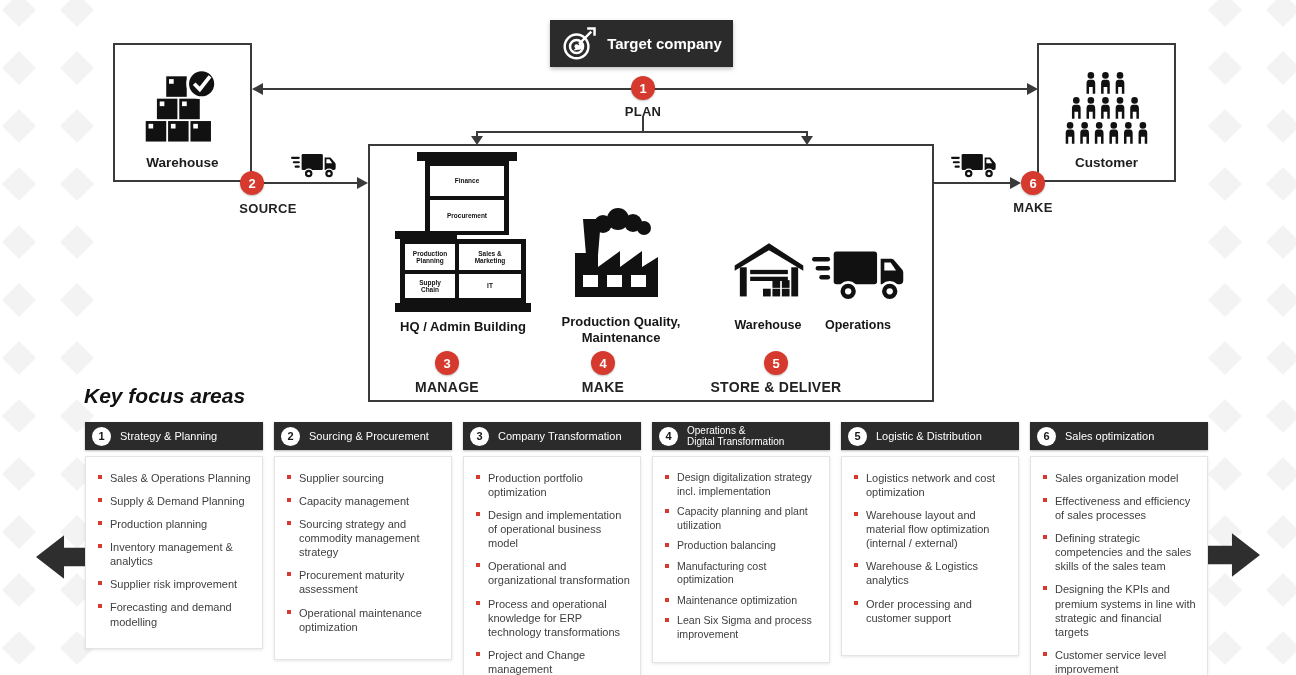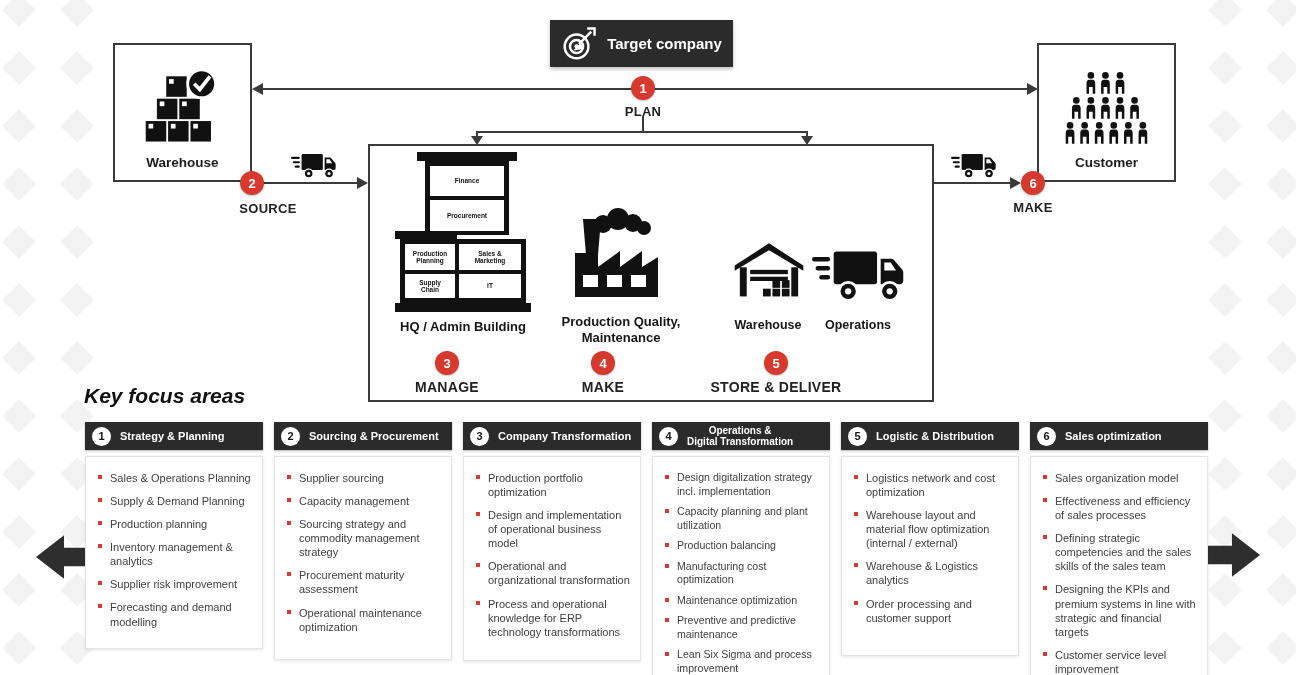--- a/index.html
+++ b/index.html
@@ -45,21 +45,21 @@
   .big-arrow{position:absolute;z-index:2;}
 
   
   .kfa-title{position:absolute;left:84px;top:384px;font-size:21px;font-weight:bold;font-style:italic;color:#111;z-index:3;}
   .cols{position:absolute;left:85px;top:422px;display:flex;gap:11px;z-index:3;}
   .col{width:178px;flex:0 0 178px;}
   .col-header{height:28px;background:#2b2b2b;display:flex;align-items:center;padding-left:7px;gap:9px;
     box-shadow:0 1px 2px rgba(0,0,0,.3);}
   .col-num{width:19px;height:19px;border-radius:50%;background:#fff;color:#161616;font-size:11px;font-weight:bold;
     display:flex;align-items:center;justify-content:center;flex:0 0 19px;}
-  .col-title{color:#fff;font-weight:bold;font-size:11px;line-height:1.15;white-space:pre-line;text-align:center;}
+  .col-title{color:#fff;font-weight:normal;font-size:11px;line-height:1.15;white-space:pre-line;}
   .card{margin-top:6px;background:#fff;border:1px solid #e4e4e4;box-shadow:0 1px 3px rgba(0,0,0,.10);
     padding:14px 9px 10px 12px;box-sizing:border-box;}
   .item{display:flex;gap:8px;margin-bottom:9px;font-size:11px;color:#3e3e3e;line-height:1.28;}
   .sq{flex:0 0 4px;width:4px;height:4px;background:#d63a2e;margin-top:4px;}
   .card-1{min-height:181px}.card-2{min-height:204px}.card-3{min-height:205px}
   .card-4{min-height:207px}.card-5{min-height:200px}.card-6{min-height:212px}
   .col-4 .item{margin-bottom:7px;font-size:10.6px;}
 </style>
 </head>
 <body>
@@ -372,20 +372,24 @@
           <span>Design and implementation of operational business model</span>
         </div>
         <div class="item">
           <span class="sq"></span>
           <span>Operational and organizational transformation</span>
         </div>
         <div class="item">
           <span class="sq"></span>
           <span>Process and operational knowledge for ERP technology transformations</span>
         </div>
+        <div class="item">
+          <span class="sq"></span>
+          <span>Project and Change management</span>
+        </div>
       </div>
   </div>
 
   <div class="col col-4">
     <div class="col-header">
       <span class="col-num">4</span>
       <span class="col-title" style="font-size:10px;">Operations &amp;
 Digital Transformation</span>
     </div>
     <div class="card card-4">
@@ -405,24 +409,20 @@
         <div class="item">
           <span class="sq"></span>
           <span>Manufacturing cost optimization</span>
         </div>
         <div class="item">
           <span class="sq"></span>
           <span>Maintenance optimization</span>
         </div>
         <div class="item">
           <span class="sq"></span>
-          <span>Preventive and predictive maintenance</span>
-        </div>
-        <div class="item">
-          <span class="sq"></span>
           <span>Lean Six Sigma and process improvement</span>
         </div>
       </div>
   </div>
 
   <div class="col col-5">
     <div class="col-header">
       <span class="col-num">5</span>
       <span class="col-title">Logistic &amp; Distribution</span>
     </div>

